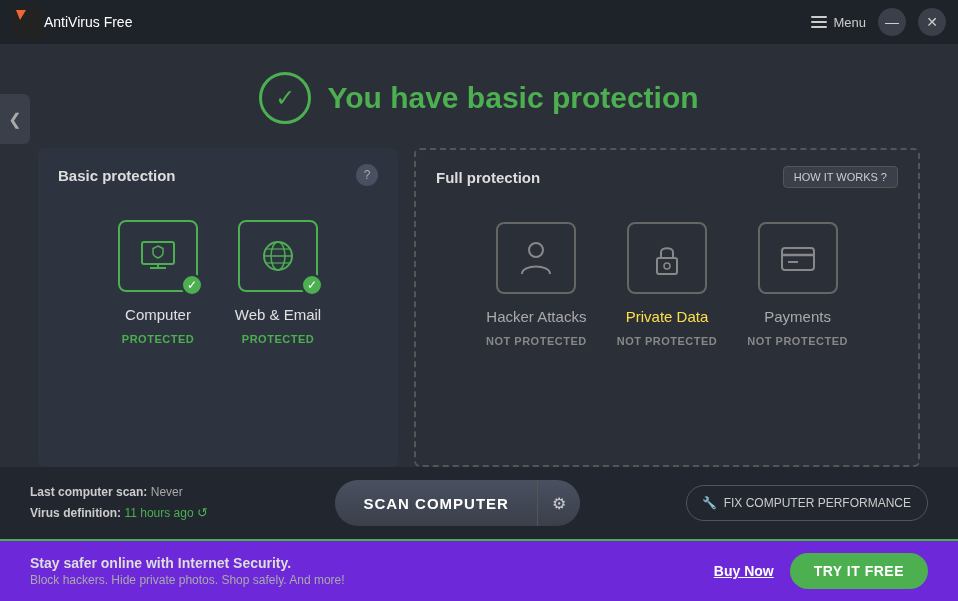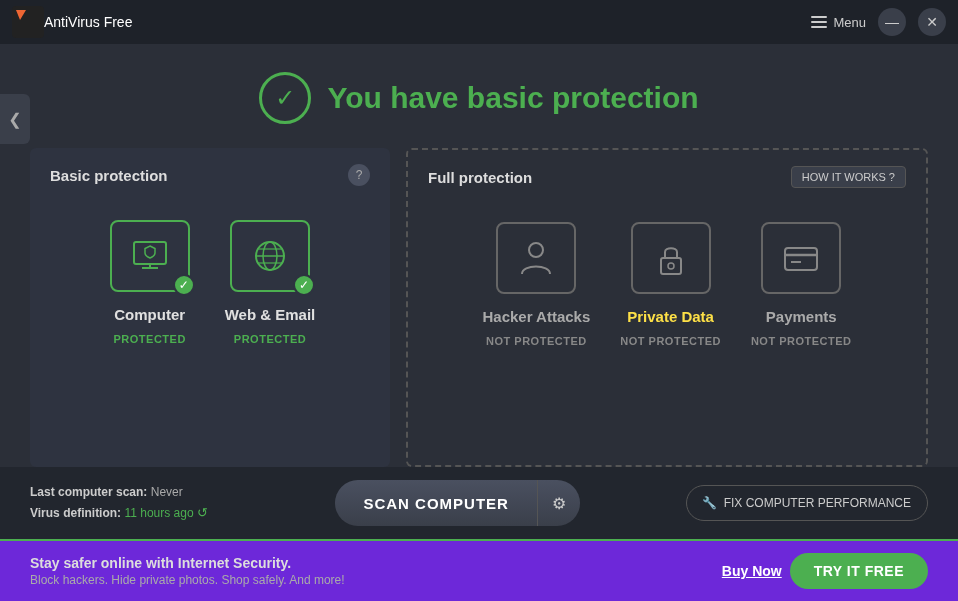--- a/index.html
+++ b/index.html
@@ -121,21 +121,21 @@
     .status-text {
       font-size: 30px;
       font-weight: 600;
       color: #4caf50;
     }
 
     
     .cards-row {
       display: flex;
       gap: 0;
-      padding: 0 30px;
+      padding: 0 38px;
       flex: 1;
     }
 
     
     .card-basic {
       background: #2e3340;
       border-radius: 6px;
       padding: 16px 20px;
       width: 360px;
       min-width: 360px;
@@ -205,21 +205,21 @@
       display: flex;
       align-items: center;
       justify-content: center;
       font-size: 12px;
       color: #fff;
       border: 2px solid #2e3340;
     }
     .prot-name {
       font-size: 15px;
       color: #e0e0e0;
-      font-weight: 700;
+      font-weight: 400;
       text-align: center;
     }
     .prot-status {
       font-size: 11px;
       color: #4caf50;
       font-weight: 700;
       letter-spacing: 0.5px;
       text-align: center;
     }
     .prot-status.unprotected {
@@ -337,21 +337,21 @@
       font-weight: 700;
     }
     .banner-text p {
       color: #aaa;
       font-size: 12px;
       margin-top: 2px;
     }
     .banner-actions {
       display: flex;
       align-items: center;
-      gap: 8px;
+      gap: 16px;
     }
     .buy-now-link {
       color: #fff;
       font-size: 14px;
       font-weight: 600;
       text-decoration: underline;
       cursor: pointer;
     }
     .try-free-btn {
       background: #4caf50;

